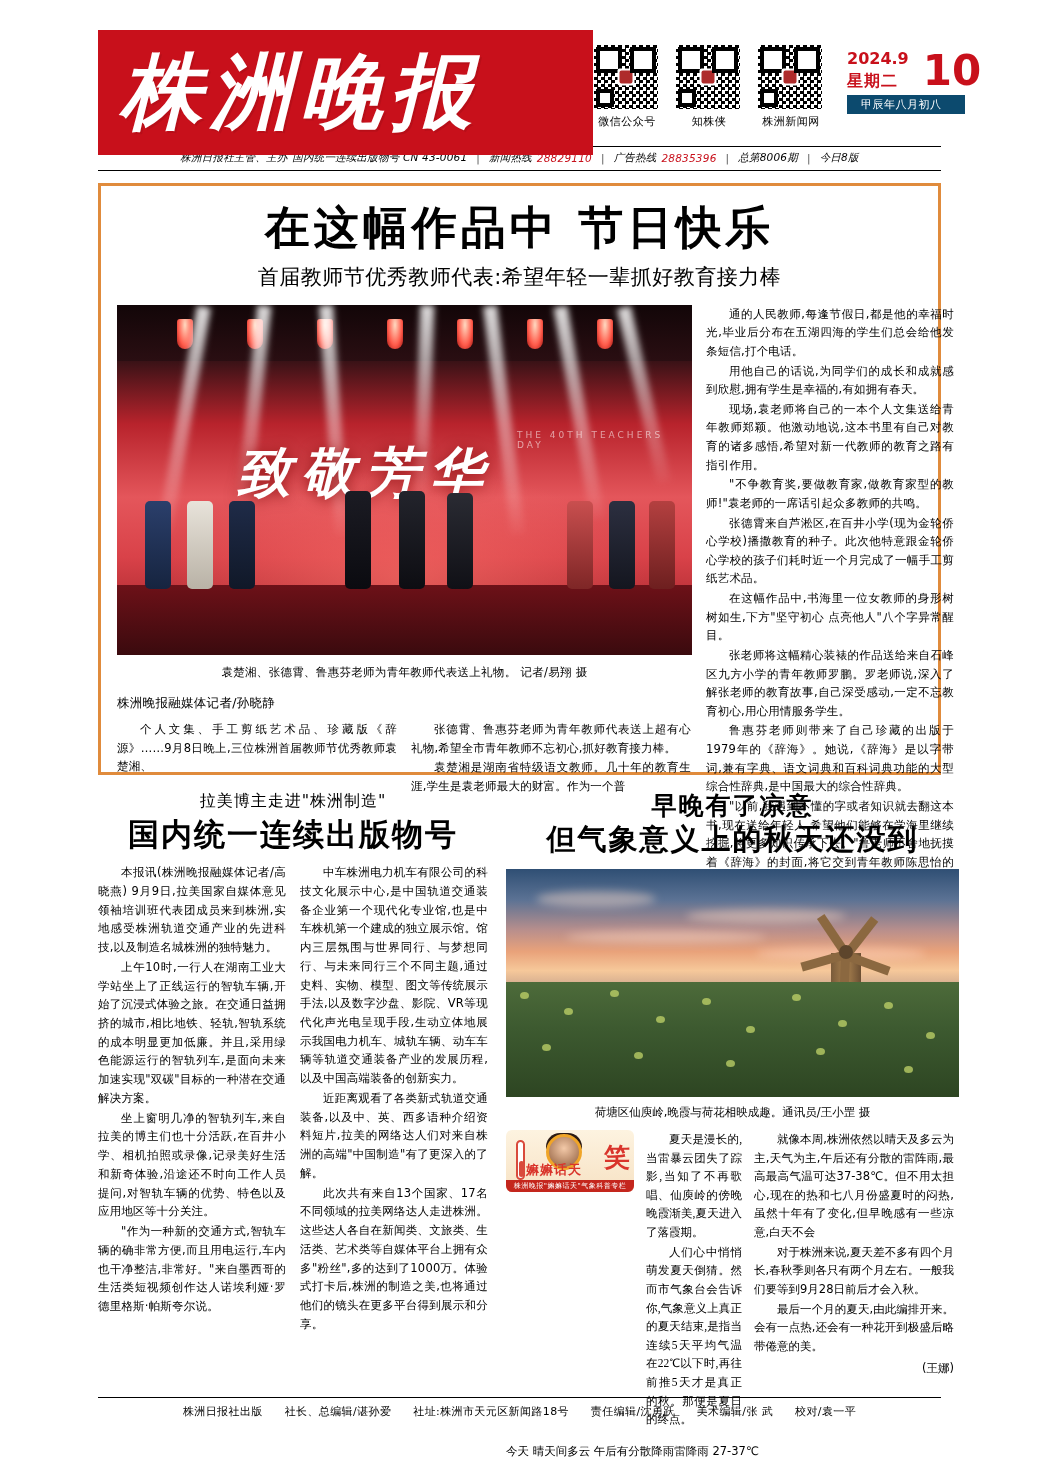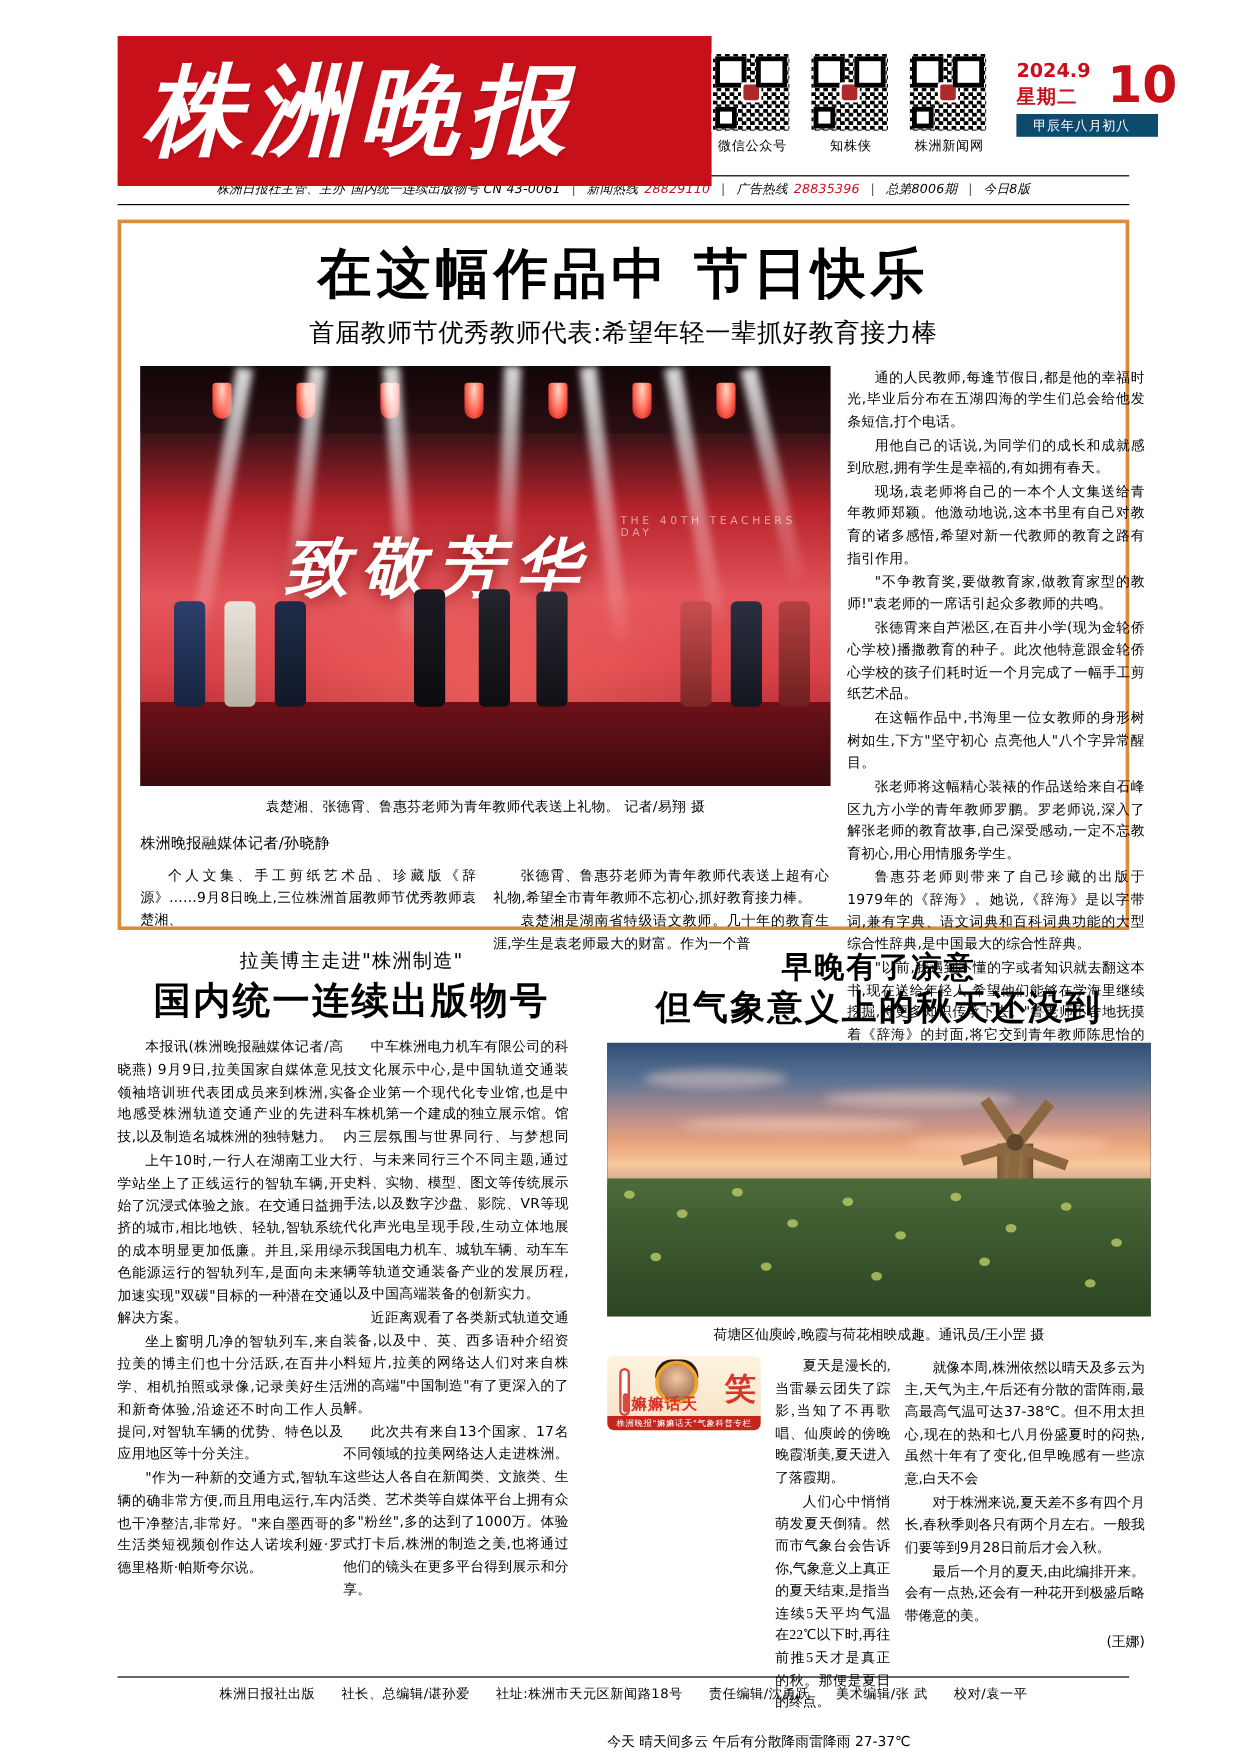--- a/index.html
+++ b/index.html
@@ -137,21 +137,21 @@
   .br { width:453px; flex:0 0 auto; }
 
   .kicker { text-align:center; font-size:16px; letter-spacing:1px;
             margin-bottom:5px; font-weight:500; }
   .sub-headline { text-align:center; font-size:31px; font-weight:bold;
                   letter-spacing:2px; line-height:1.1;
                   font-family:"DejaVu Serif","Liberation Serif",serif; }
   .sub-headline.two { font-size:29px; line-height:1.22; }
   .sub-headline .l1 { font-size:25px; display:block; }
 
-  .bl-cols { display:flex; margin-top:12px; }
+  .bl-cols { display:flex; gap:14px; margin-top:12px; }
   .bl-cols .col { width:188px; font-size:11.5px; line-height:1.63; }
 
   .lotus-photo { width:453px; height:228px; margin-top:12px; position:relative;
                  overflow:hidden; background:#2a3b4a; }
   .sky { position:absolute; left:0; right:0; top:0; height:118px;
          background:linear-gradient(180deg,#2f4f74 0%,#5b7294 26%,#b98f8c 52%,#e9a27a 70%,#f6c89a 86%,#cfa98e 100%); }
   .cloud { position:absolute; background:rgba(255,220,200,0.45);
            border-radius:50%; filter:blur(4px); }
   .lotusfield { position:absolute; left:0; right:0; bottom:0; height:115px;
                 background:linear-gradient(180deg,#4d6b3a 0%,#3d5a30 40%,#2d4522 100%); }

